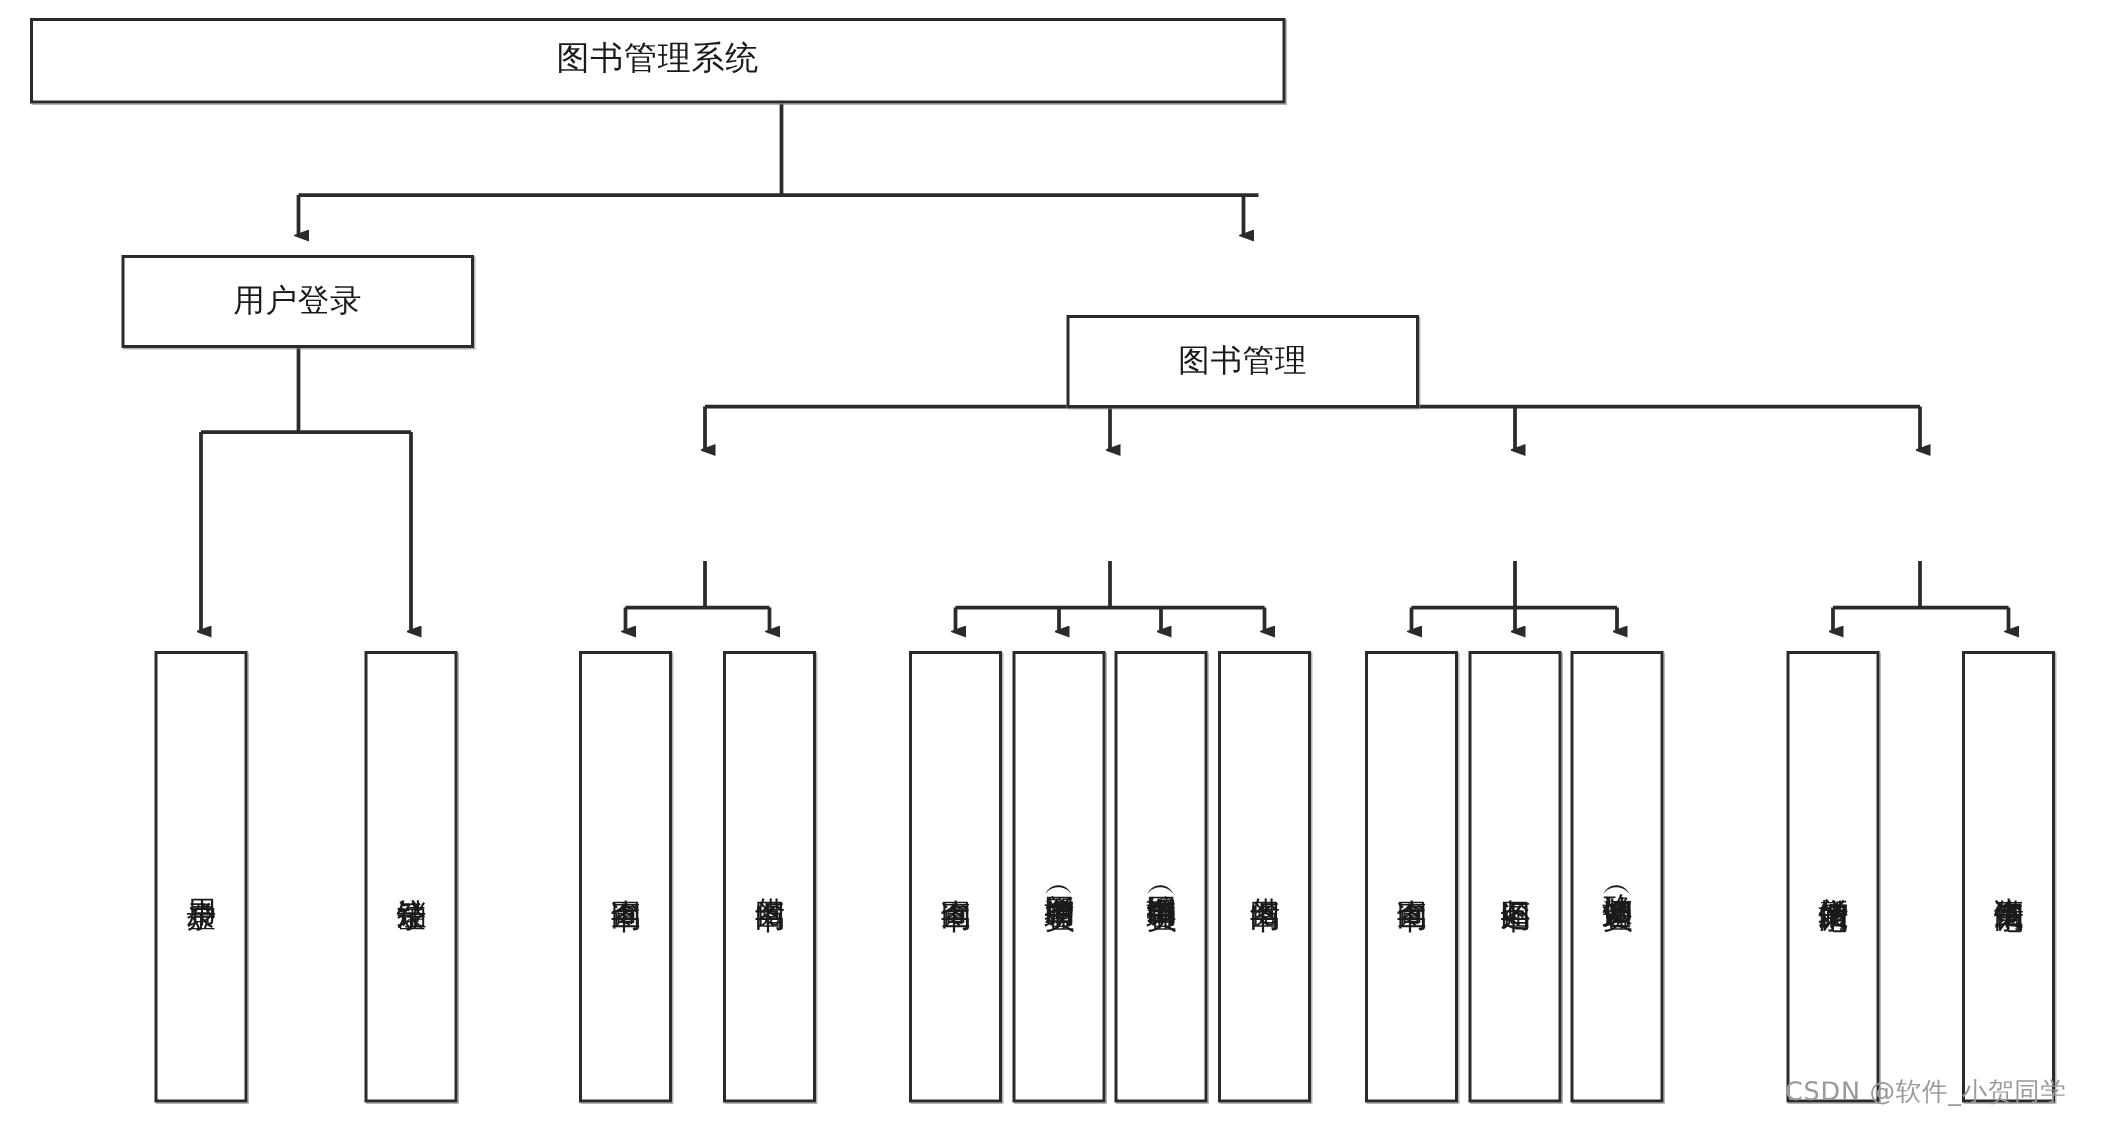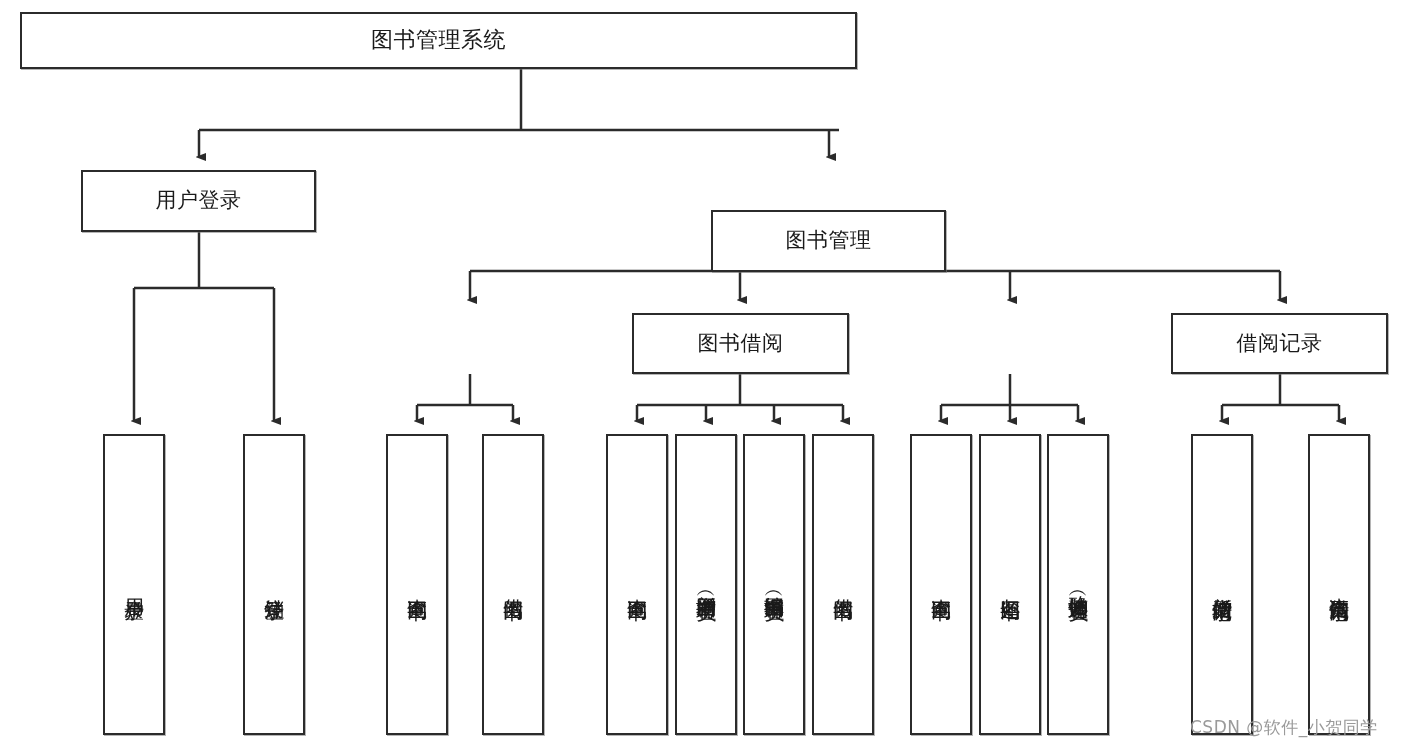--- a/index.html
+++ b/index.html
@@ -117,22 +117,20 @@
       <path d="M1222,405 L1222,421" marker-end="url(#arrow)"></path>
       <path d="M1339,405 L1339,421" marker-end="url(#arrow)"></path>
     </g>
   </svg>
 
   <div class="node horiz root" style="left:20px; top:12px; width:837px; height:57px;">图书管理系统</div>
 
   <div class="node horiz" style="left:81px; top:170px; width:235px; height:62px;">用户登录</div>
   <div class="node horiz" style="left:711px; top:170px; width:235px; height:62px;margin-top:40px;">图书管理</div>
 
-  <div class="node horiz" style="left:632px; top:313px; width:217px; height:61px;">图书借阅</div>
-  <div class="node horiz" style="left:1171px; top:313px; width:217px; height:61px;">借阅记录</div>
 
   <div class="node vert" style="left:103px; top:434px; width:62px; height:301px;">用户登录</div>
   <div class="node vert" style="left:243px; top:434px; width:62px; height:301px;">注销登录</div>
 
   <div class="node vert" style="left:386px; top:434px; width:62px; height:301px;">查询图书</div>
   <div class="node vert" style="left:482px; top:434px; width:62px; height:301px;">借阅图书</div>
 
   <div class="node vert" style="left:606px; top:434px; width:62px; height:301px;">查询图书</div>
   <div class="node vert" style="left:675px; top:434px; width:62px; height:301px;">新增图书（管理员）</div>
   <div class="node vert" style="left:743px; top:434px; width:62px; height:301px;">编辑图书（管理员）</div>

